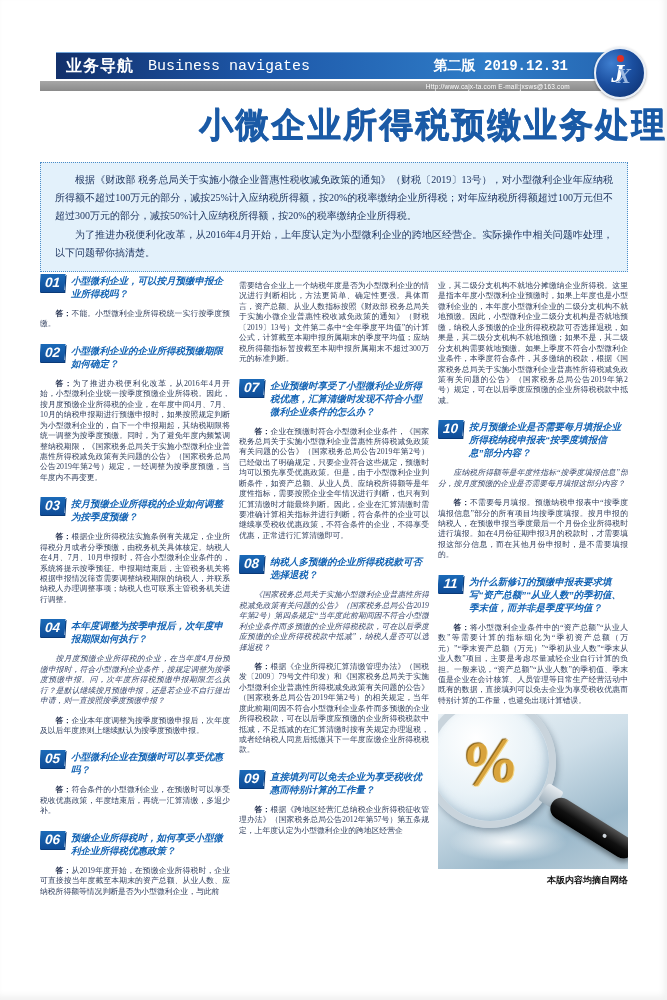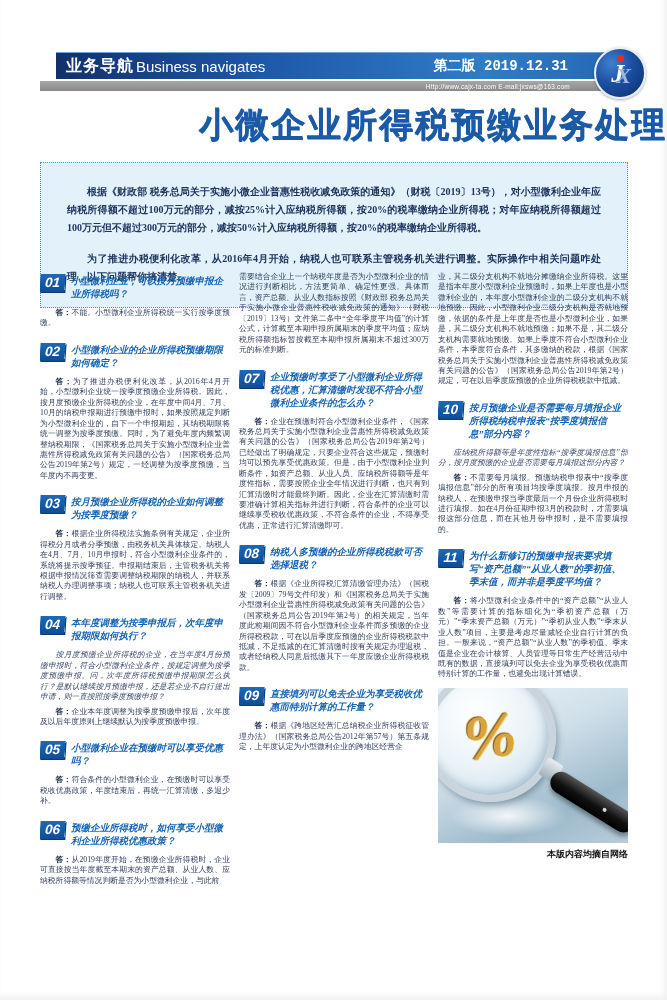--- a/index.html
+++ b/index.html
@@ -19,21 +19,21 @@
   
   .header{position:absolute;left:40px;top:52px;width:588px;height:44px;}
   .header-bar{
     position:absolute;left:16px;top:0;width:572px;height:26px;
     background:linear-gradient(90deg,#12306b 0%,#1d57a8 35%,#2f7cc7 75%,#2566b2 100%);
     border-top:1px solid #6fa3d8;
     display:flex;align-items:center;
     color:#fff;
   }
   .sec-cn{font-size:16px;font-weight:bold;margin-left:10px;letter-spacing:1px;font-family:"Liberation Sans",sans-serif;}
-  .sec-en{font-size:15px;margin-left:2px;font-family:Liberation Sans, sans-serif;}
+  .sec-en{font-size:15px;margin-left:14px;font-family:Liberation Mono, monospace;}
   .edition{margin-left:auto;margin-right:60px;font-size:14px;font-weight:bold;font-family:Liberation Mono, monospace;}
   .gray-bar{
     position:absolute;left:0;top:29px;width:572px;height:10px;
     background:linear-gradient(#a7a7a7,#8a8a8a);
     display:flex;align-items:center;justify-content:flex-end;
   }
   .contact{font-size:6.5px;color:#fff;margin-right:42px;font-family:"Liberation Sans",sans-serif;letter-spacing:.2px;}
   .logo{
     position:absolute;right:-18px;top:-5px;width:48px;height:48px;border-radius:50%;
     background:radial-gradient(circle at 32% 30%,#3f7fd0 0%,#1b4fa0 45%,#0b2d6b 100%);
@@ -54,21 +54,21 @@
     text-shadow:0.6px 0.6px 0 #1a5aa6;
   }
   
   .intro{
     position:absolute;left:40px;top:162px;width:588px;box-sizing:border-box;
     background:#e3f1fb;
     border:1.5px dotted #4a8cc8;
     padding:8px 14px 9px 14px;
   }
   .intro p{
-    margin:12px;font-size:10px;line-height:1.82;color:#1e3560;font-weight:700;
+    margin:0;font-size:10px;line-height:1.82;color:#1e3560;font-weight:400;
     text-align:justify;text-indent:2em;
   }
   
   .columns{
     position:absolute;left:40px;top:272px;width:588px;height:688px;
     display:flex;gap:9px;
   }
   .col{width:190px;height:688px;overflow:hidden;}
   .qa-head{display:flex;gap:6px;margin:14px 0 8px 0;align-items:flex-start;}
   .qa-head:first-child{margin-top:2px;}
@@ -80,21 +80,21 @@
     font-family:"Liberation Sans",sans-serif;
     transform:skewX(-4deg);
     box-shadow:1px 1px 0 #0a3a78;
   }
   .q-title{
     flex:1;color:#1565b5;font-weight:bold;font-style:italic;
     font-size:9.5px;line-height:13px;
     font-family:"Liberation Sans",sans-serif;
   }
   .col p{
-    margin:0 0 4px 0;
+    margin:9px 0 4px 0;
     font-size:7.8px;line-height:1.34;color:#2e3d5c;
     text-align:justify;text-indent:2em;
   }
   .col p.cont{text-indent:0;}
   .col p.scenario{font-style:italic;color:#37476b;}
   .col p b{font-family:"Liberation Sans",sans-serif;font-weight:bold;color:#222f4e;}
   
   .photo{
     position:relative;width:190px;height:155px;margin-top:8px;overflow:hidden;
     background:linear-gradient(155deg,#eef5f9 0%,#cfdfe9 40%,#9cb9cb 75%,#b9cdd9 100%);
@@ -154,21 +154,21 @@
       <span class="logo-j">J</span>
       <span class="logo-x">X</span>
       <span class="logo-dot"></span>
     </div>
   </div>
 
   <h1 class="main-title">小微企业所得税预缴业务处理</h1>
 
   <div class="intro">
     <p>根据《财政部 税务总局关于实施小微企业普惠性税收减免政策的通知》（财税〔2019〕13号），对小型微利企业年应纳税所得额不超过100万元的部分，减按25%计入应纳税所得额，按20%的税率缴纳企业所得税；对年应纳税所得额超过100万元但不超过300万元的部分，减按50%计入应纳税所得额，按20%的税率缴纳企业所得税。</p>
-    <p>为了推进办税便利化改革，从2016年4月开始，纳税人也可联系主管税务机关进行调整。实际操作中相关问题咋处理，以下问题帮你搞清楚。</p>
+    <p>为了推进办税便利化改革，从2016年4月开始，上年度认定为小型微利企业的跨地区经营企。实际操作中相关问题咋处理，以下问题帮你搞清楚。</p>
   </div>
 
   <div class="columns" id="columns">
       <div class="col">
         <div class="qa-head">
           <span class="badge">01</span>
           <span class="q-title">小型微利企业，可以按月预缴申报企业所得税吗？</span>
         </div>
         <p class="answer"><b>答：</b>不能。小型微利企业所得税统一实行按季度预缴。</p>
         <div class="qa-head">
@@ -202,29 +202,30 @@
         <p class="cont">需要结合企业上一个纳税年度是否为小型微利企业的情况进行判断相比，方法更简单、确定性更强。具体而言，资产总额、从业人数指标按照《财政部 税务总局关于实施小微企业普惠性税收减免政策的通知》（财税〔2019〕13号）文件第二条中“全年季度平均值”的计算公式，计算截至本期申报所属期末的季度平均值；应纳税所得额指标暂按截至本期申报所属期末不超过300万元的标准判断。</p>
         <div class="qa-head">
           <span class="badge">07</span>
           <span class="q-title">企业预缴时享受了小型微利企业所得税优惠，汇算清缴时发现不符合小型微利企业条件的怎么办？</span>
         </div>
         <p class="answer"><b>答：</b>企业在预缴时符合小型微利企业条件，《国家税务总局关于实施小型微利企业普惠性所得税减免政策有关问题的公告》（国家税务总局公告2019年第2号）已经做出了明确规定，只要企业符合这些规定，预缴时均可以预先享受优惠政策。但是，由于小型微利企业判断条件，如资产总额、从业人员、应纳税所得额等是年度性指标，需要按照企业全年情况进行判断，也只有到汇算清缴时才能最终判断。因此，企业在汇算清缴时需要准确计算相关指标并进行判断，符合条件的企业可以继续享受税收优惠政策，不符合条件的企业，不得享受优惠，正常进行汇算清缴即可。</p>
         <div class="qa-head">
           <span class="badge">08</span>
           <span class="q-title">纳税人多预缴的企业所得税税款可否选择退税？</span>
         </div>
+        <p class="scenario">《国家税务总局关于实施小型微利企业普惠性所得税减免政策有关问题的公告》（国家税务总局公告2019年第2号）第四条规定“当年度此前期间因不符合小型微利企业条件而多预缴的企业所得税税款，可在以后季度应预缴的企业所得税税款中抵减”，纳税人是否可以选择退税？</p>
         <p class="answer"><b>答：</b>根据《企业所得税汇算清缴管理办法》（国税发〔2009〕79号文件印发）和《国家税务总局关于实施小型微利企业普惠性所得税减免政策有关问题的公告》（国家税务总局公告2019年第2号）的相关规定，当年度此前期间因不符合小型微利企业条件而多预缴的企业所得税税款，可在以后季度应预缴的企业所得税税款中抵减，不足抵减的在汇算清缴时按有关规定办理退税，或者经纳税人同意后抵缴其下一年度应缴企业所得税税款。</p>
         <div class="qa-head">
           <span class="badge">09</span>
           <span class="q-title">直接填列可以免去企业为享受税收优惠而特别计算的工作量？</span>
         </div>
         <p class="answer"><b>答：</b>根据《跨地区经营汇总纳税企业所得税征收管理办法》（国家税务总局公告2012年第57号）第五条规定，上年度认定为小型微利企业的跨地区经营企</p>
       </div>
       <div class="col">
-        <p class="cont">业，其二级分支机构不就地分摊缴纳企业所得税。这里是指本年度小型微利企业预缴时，如果上年度也是小型微利企业的，本年度小型微利企业的二级分支机构不就地预缴。因此，小型微利企业二级分支机构是否就地预缴，依据的条件是上年度是否也是小型微利企业，如果是，其二级分支机构不就地预缴；如果不是，其二级分支机构需要就地预缴。如果上季度不符合小型微利企业条件，本季度符合条件，其多缴纳的税款，根据《国家税务总局关于实施小型微利企业普惠性所得税减免政策有关问题的公告》（国家税务总局公告2019年第2号）规定，可在以后季度应预缴的企业所得税税款中抵减。</p>
+        <p class="cont">业，其二级分支机构不就地分摊缴纳企业所得税。这里是指本年度小型微利企业预缴时，如果上年度也是小型微利企业的，本年度小型微利企业的二级分支机构不就地预缴。因此，小型微利企业二级分支机构是否就地预缴，纳税人多预缴的企业所得税税款可否选择退税，如果是，其二级分支机构不就地预缴；如果不是，其二级分支机构需要就地预缴。如果上季度不符合小型微利企业条件，本季度符合条件，其多缴纳的税款，根据《国家税务总局关于实施小型微利企业普惠性所得税减免政策有关问题的公告》（国家税务总局公告2019年第2号）规定，可在以后季度应预缴的企业所得税税款中抵减。</p>
         <div class="qa-head">
           <span class="badge">10</span>
           <span class="q-title">按月预缴企业是否需要每月填报企业所得税纳税申报表“按季度填报信息”部分内容？</span>
         </div>
         <p class="scenario">应纳税所得额等是年度性指标“按季度填报信息”部分，按月度预缴的企业是否需要每月填报这部分内容？</p>
         <p class="answer"><b>答：</b>不需要每月填报。预缴纳税申报表中“按季度填报信息”部分的所有项目均按季度填报。按月申报的纳税人，在预缴申报当季度最后一个月份企业所得税时进行填报。如在4月份征期申报3月的税款时，才需要填报这部分信息，而在其他月份申报时，是不需要填报的。</p>
         <div class="qa-head">
           <span class="badge">11</span>
           <span class="q-title">为什么新修订的预缴申报表要求填写“资产总额”“从业人数”的季初值、季末值，而并非是季度平均值？</span>
         </div>

